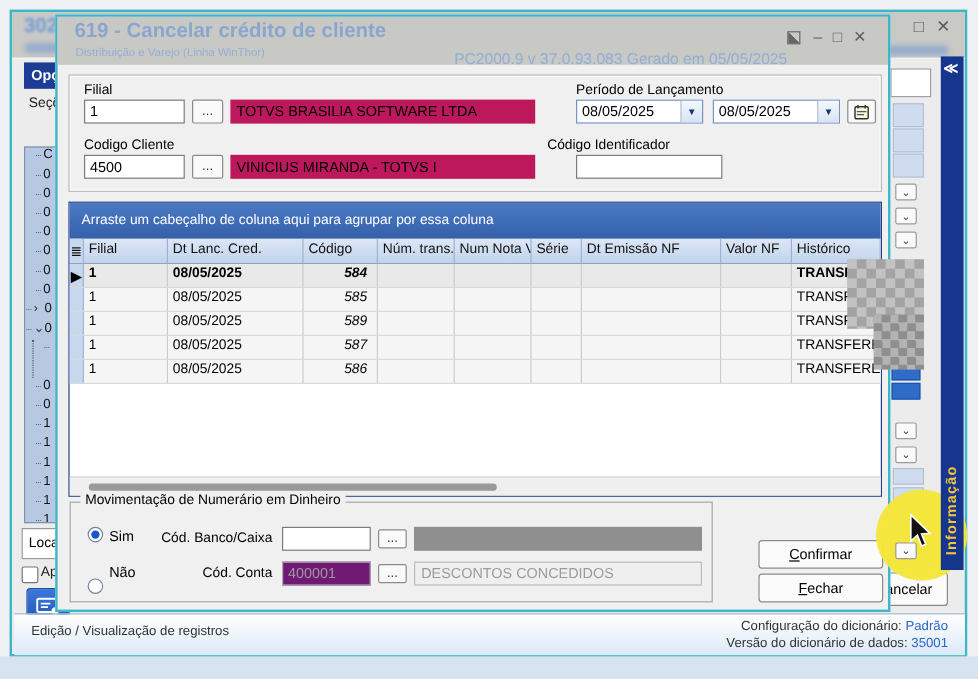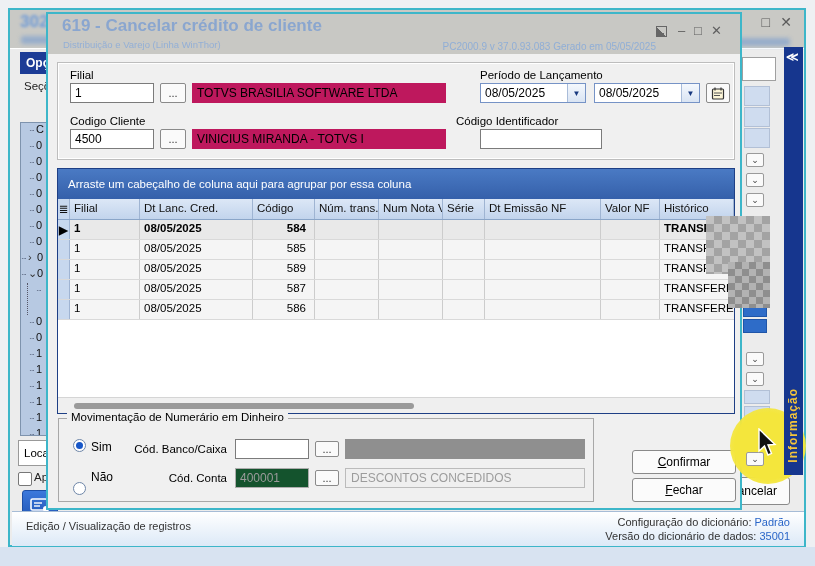--- a/index.html
+++ b/index.html
@@ -33,45 +33,45 @@
   .rc-chev{background:#fafafa;border:1px solid #9a9a9a;border-radius:2px;font-size:9px;color:#444;display:flex;align-items:center;justify-content:center;box-sizing:border-box;}
   .rc-dotted{background:#fff;border:1px dotted #222;box-sizing:border-box;}
   .infobar{left:784px;top:47px;width:19px;height:428px;background:#16368e;z-index:50;}
   .info-collapse{position:absolute;top:3px;left:2px;color:#fff;font-size:12px;font-weight:bold;}
   .info-text{position:absolute;bottom:12px;left:2px;color:#f4c43a;font-size:12px;font-weight:bold;writing-mode:vertical-rl;transform:rotate(180deg);letter-spacing:1px;}
   
   .modal{left:46px;top:12px;width:696px;height:498px;border:2px solid #3db6c9;background:#f0f0f0;box-sizing:border-box;z-index:30;}
   .m-titlebar{left:0;top:0;width:692px;height:40px;background:#c8c8c4;}
   .m-title{left:14px;top:2px;font-size:17px;font-weight:bold;color:#8aa6cf;filter:blur(.4px);white-space:nowrap;}
   .m-sub{left:15px;top:25px;font-size:9.5px;color:#93afd6;filter:blur(.5px);white-space:nowrap;}
-  .m-ver{right:84px;top:27px;font-size:10px;color:#90aed6;filter:blur(.6px);white-space:nowrap;}
+  .m-ver{right:84px;top:27px;font-size:13px;color:#90aed6;filter:blur(.6px);white-space:nowrap;}
   .m-ico{position:absolute;top:10px;font-size:13px;color:#5f5f5f;line-height:13px;}
   .restore-ico{width:11px;height:11px;border:1.5px solid #666;background:linear-gradient(45deg,#666 50%,transparent 50%);box-sizing:border-box;}
   .panel{background:#f0f0f0;border:1px solid #bdbdbd;box-shadow:inset 0 0 0 1px #ffffff;box-sizing:border-box;}
   .lbl{font-size:11.5px;color:#000;white-space:nowrap;}
   .input{background:#fff;border:1px solid #7b7b7b;font-size:12px;padding:0 4px;box-sizing:border-box;display:flex;align-items:center;}
-  .input.dis{background:#14532d;color:#9a9a9a;border-color:#adadad;}
+  .input.dis{background:#701a75;color:#9a9a9a;border-color:#adadad;}
   .dots{background:#fafafa;border:1px solid #8a8a8a;border-radius:2px;font-size:11px;color:#333;display:flex;align-items:center;justify-content:center;box-sizing:border-box;}
   .ro-blue{background:#be185d;font-size:12px;color:#000;display:flex;align-items:center;padding:0 5px;box-sizing:border-box;}
   .datebox{border:1px solid #7693c6;background:#fff;display:flex;box-sizing:border-box;}
   .datebox .val{flex:1;font-size:12px;padding:2px 0 0 4px;}
   .datebox .arrow{width:17px;background:linear-gradient(#f4f8fd,#d9e4f3);border-left:1px solid #a9bcd9;display:flex;align-items:center;justify-content:center;font-size:8px;color:#16377e;}
   .btn{background:#fbfbfb;border:1px solid #8a8a8a;border-radius:3px;display:flex;align-items:center;justify-content:center;box-sizing:border-box;}
   .btn>span{display:block;width:100%;text-align:center;font-size:12px;color:#000;}
   .btn>span::first-letter{text-decoration:underline;}
   
   .gridpanel{border:1px solid #1e3f85;background:#fff;box-sizing:border-box;overflow:hidden;}
   .groupbar{height:30px;background:linear-gradient(#4a7ac4,#3560aa);color:#fff;font-size:11.5px;display:flex;align-items:center;padding-left:10px;}
   .ghead{height:20px;display:flex;background:linear-gradient(#dce7f6,#c2d4ec);border-bottom:1px solid #8aa5c8;}
   .ghead .gc{border-right:1px solid #9fb4d2;font-size:11.5px;color:#111;padding:3px 0 0 4px;box-sizing:border-box;overflow:hidden;white-space:nowrap;}
   .grow{display:flex;height:19px;background:#f5f5f5;border-bottom:1px solid #d9d9d9;}
   .grow .gc{border-right:1px solid #cccccc;font-size:11.5px;color:#000;padding:2px 0 0 4px;box-sizing:border-box;overflow:hidden;white-space:nowrap;}
   .grow.sel{background:#e9e9e9;font-weight:bold;}
   .selcell{background:#c7d8ee !important;border-right:1px solid #9fb4d2 !important;padding:0 !important;display:flex;align-items:center;justify-content:center;font-size:8px;color:#222;}
-  .gc.num{text-align:right;padding-right:8px !important;}
+  .gc.num{text-align:right;padding-right:8px !important;font-style:italic;}
   .hscroll{background:#efefef;border-top:1px solid #d5d5d5;}
   .hthumb{position:absolute;left:16px;top:5px;width:340px;height:6px;background:#9a9a9a;border-radius:3px;}
   
   .fset{border:1px solid #a8a8a8;box-sizing:border-box;}
   .legend{position:absolute;top:-8px;left:8px;background:#f0f0f0;padding:0 4px;font-size:11.5px;}
   .radio{width:13px;height:13px;border-radius:50%;border:1px solid #6e86a8;background:#fff;box-sizing:border-box;position:relative;}
   .radio.checked::after{content:"";position:absolute;inset:2px;background:#1757c8;border-radius:50%;}
   .graybar{background:#8f8f8f;}
   .ro-gray{background:#efefef;border:1px solid #bbb;color:#9c9c9c;font-size:12px;display:flex;align-items:center;padding:0 5px;box-sizing:border-box;}
   

